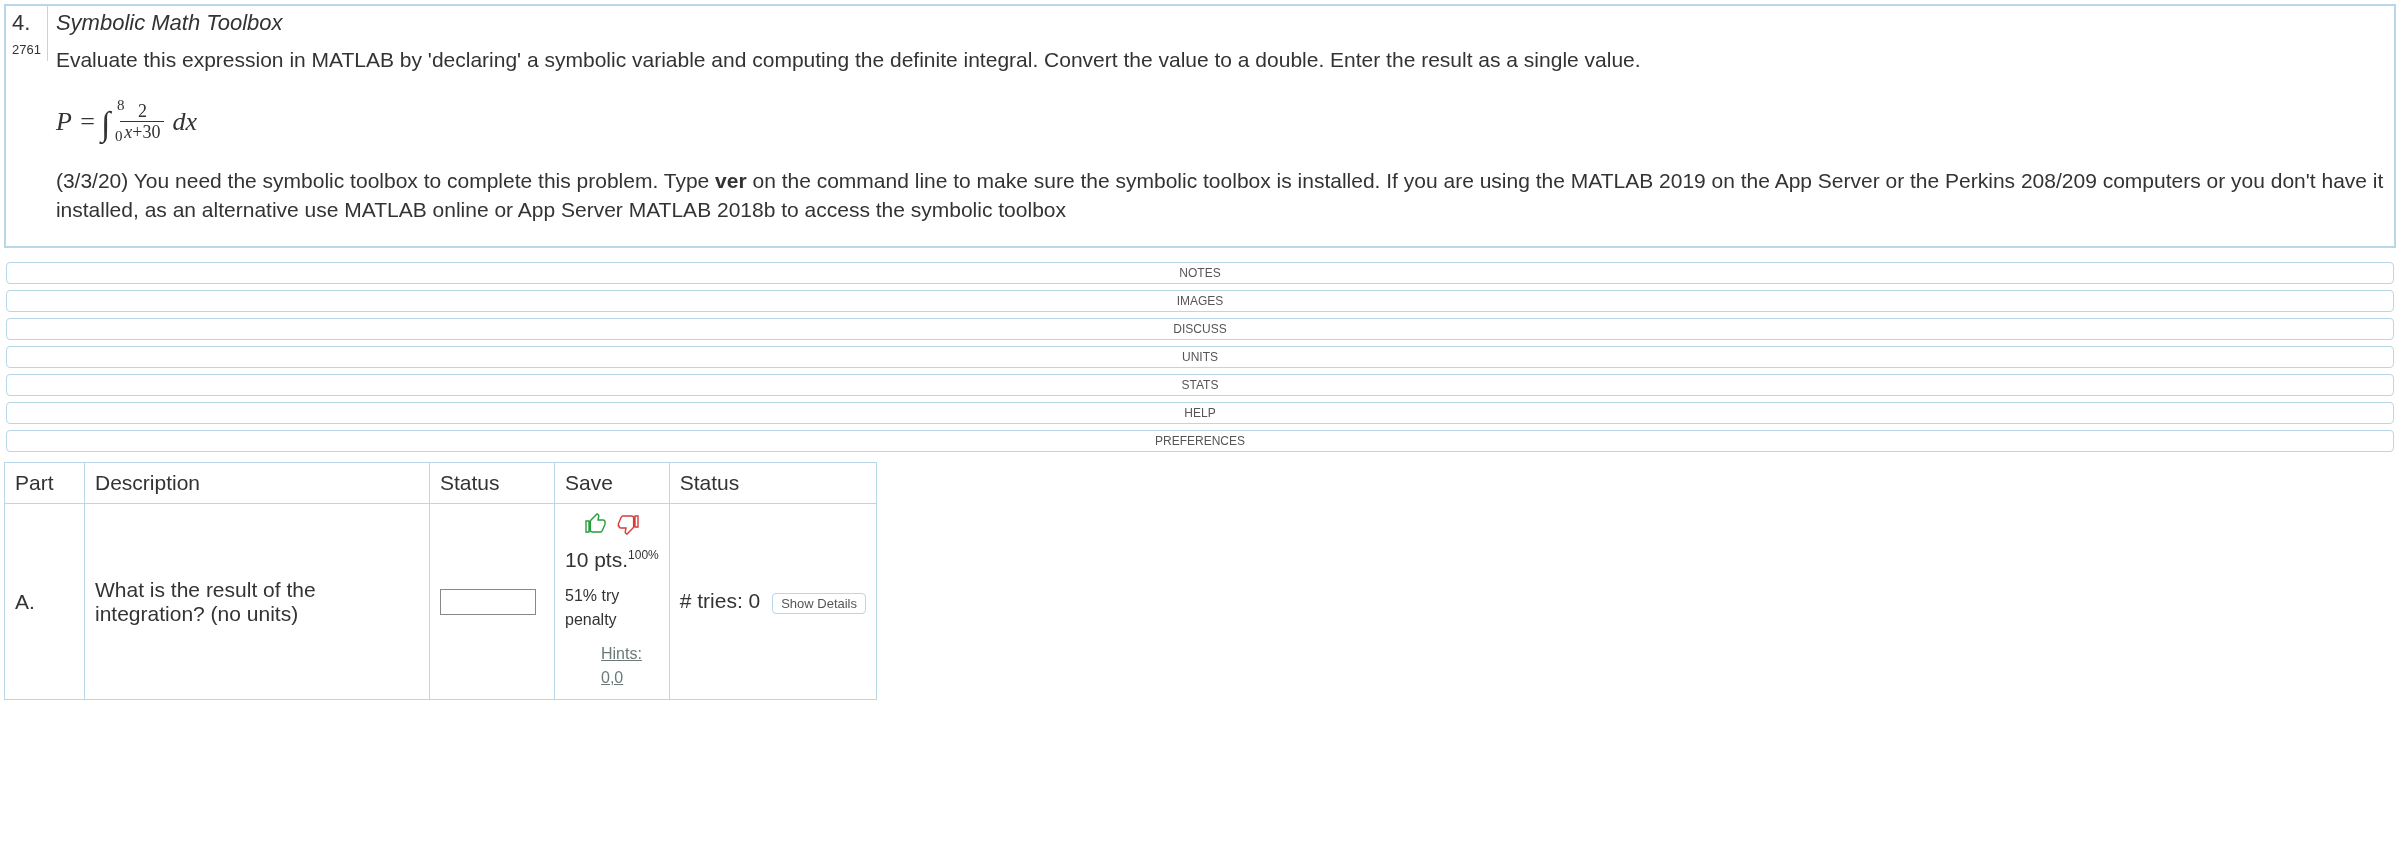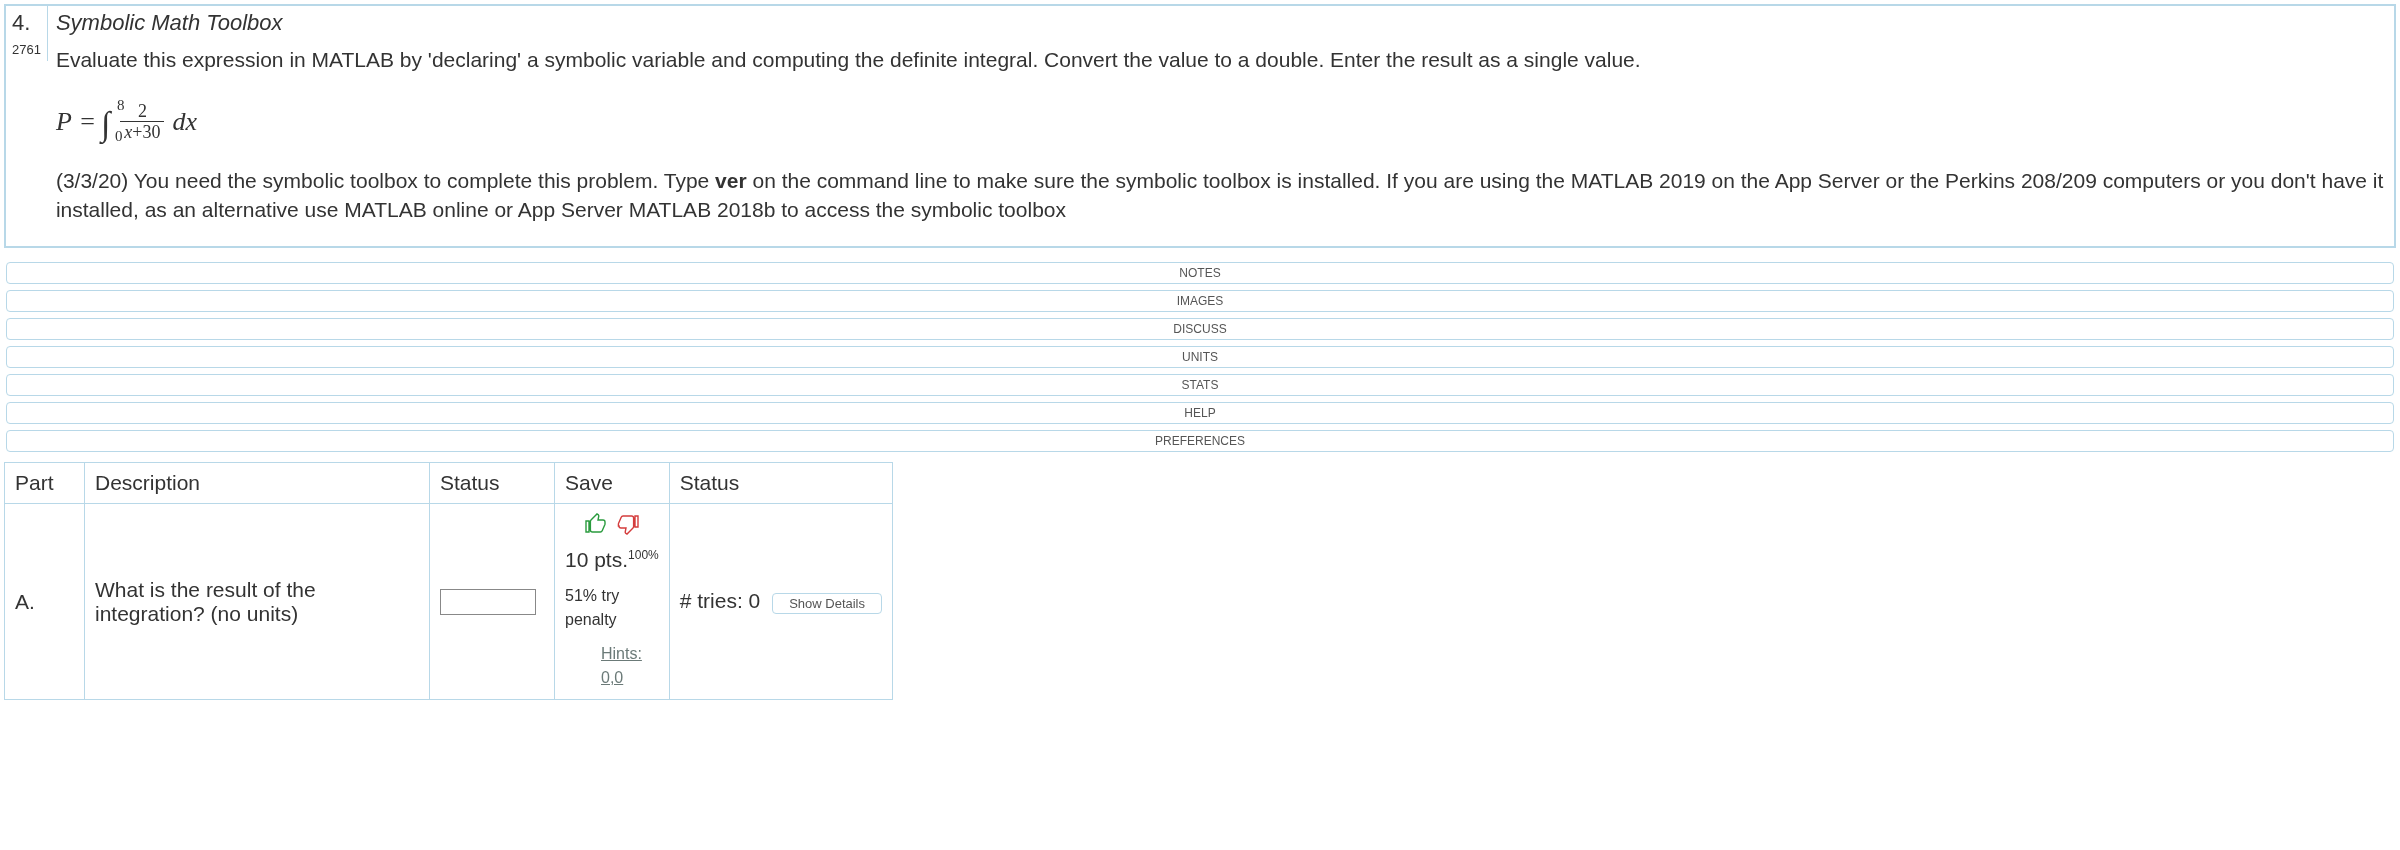--- a/index.html
+++ b/index.html
@@ -129,21 +129,21 @@
     cursor: pointer;
     display: inline-block;
     margin-left: 36px;
   }
   .status-cell { white-space: nowrap; }
   .details-btn {
     border: 1px solid #b8d8e8;
     border-radius: 4px;
     background: #fff;
     font-size: 13px;
-    padding: 2px 16px;
+    padding: 2px 8px;
     color: #555;
     cursor: pointer;
     margin-left: 6px;
     font-family: Verdana, Geneva, sans-serif;
   }
   svg.thumb { width: 26px; height: 24px; cursor: pointer; }
 </style>
 </head>
 <body>
 

